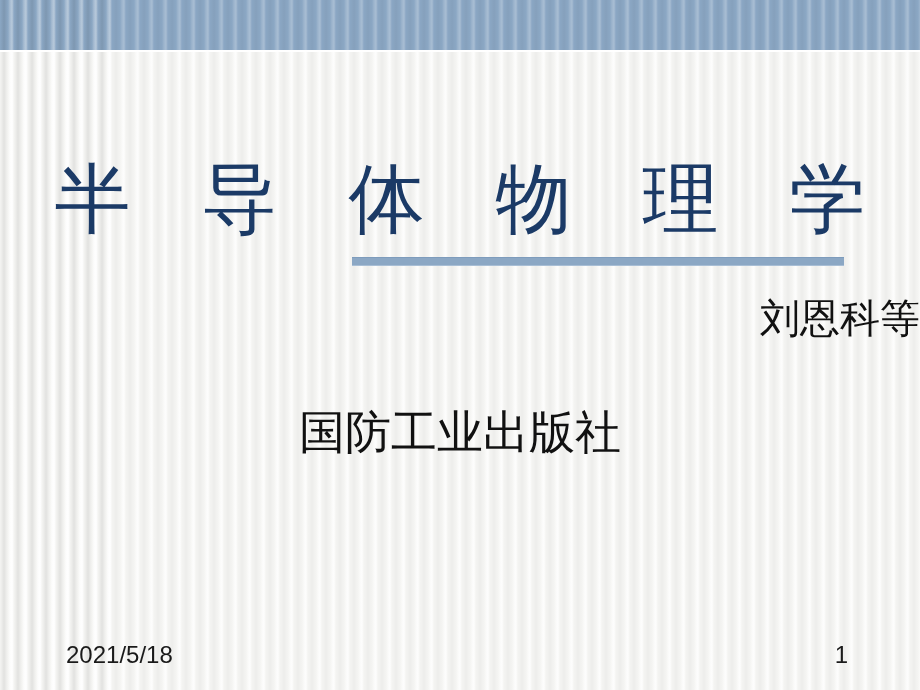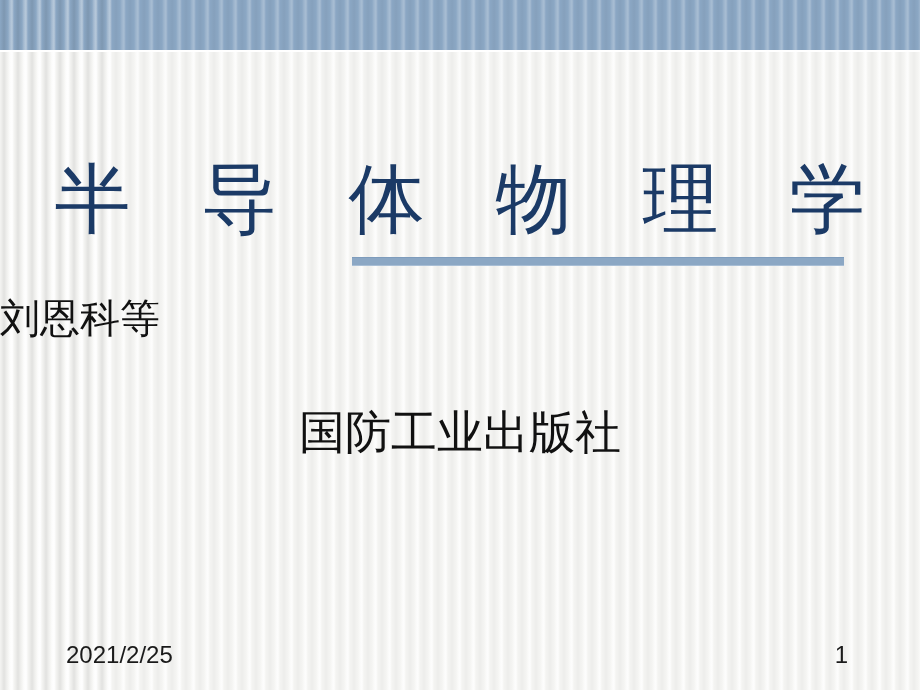--- a/index.html
+++ b/index.html
@@ -133,21 +133,21 @@
     border-bottom: 1px solid #a8bed5;
     box-sizing: border-box;
   }
 
   
   .author {
     position: absolute;
     left: 0;
     top: 295px;
     width: 920px;
-    text-align: left;
+    text-align: right;
     color: #111111;
     font-family: "Liberation Serif", "DejaVu Serif", serif;
     font-size: 40px;
     line-height: 48px;
     white-space: nowrap;
   }
 
   .publisher {
     position: absolute;
     left: 0;
@@ -199,17 +199,17 @@
   <div class="header-rule"></div>
 
   <div class="title">半 导 体 物 理 学</div>
 
   <div class="title-underline"></div>
 
   <div class="author">刘恩科等</div>
 
   <div class="publisher">国防工业出版社</div>
 
-  <div class="footer-date">2021/2/25</div>
+  <div class="footer-date">2021/5/18</div>
 
   <div class="footer-pageno">1</div>
 
 </div>
 
 </body></html>

